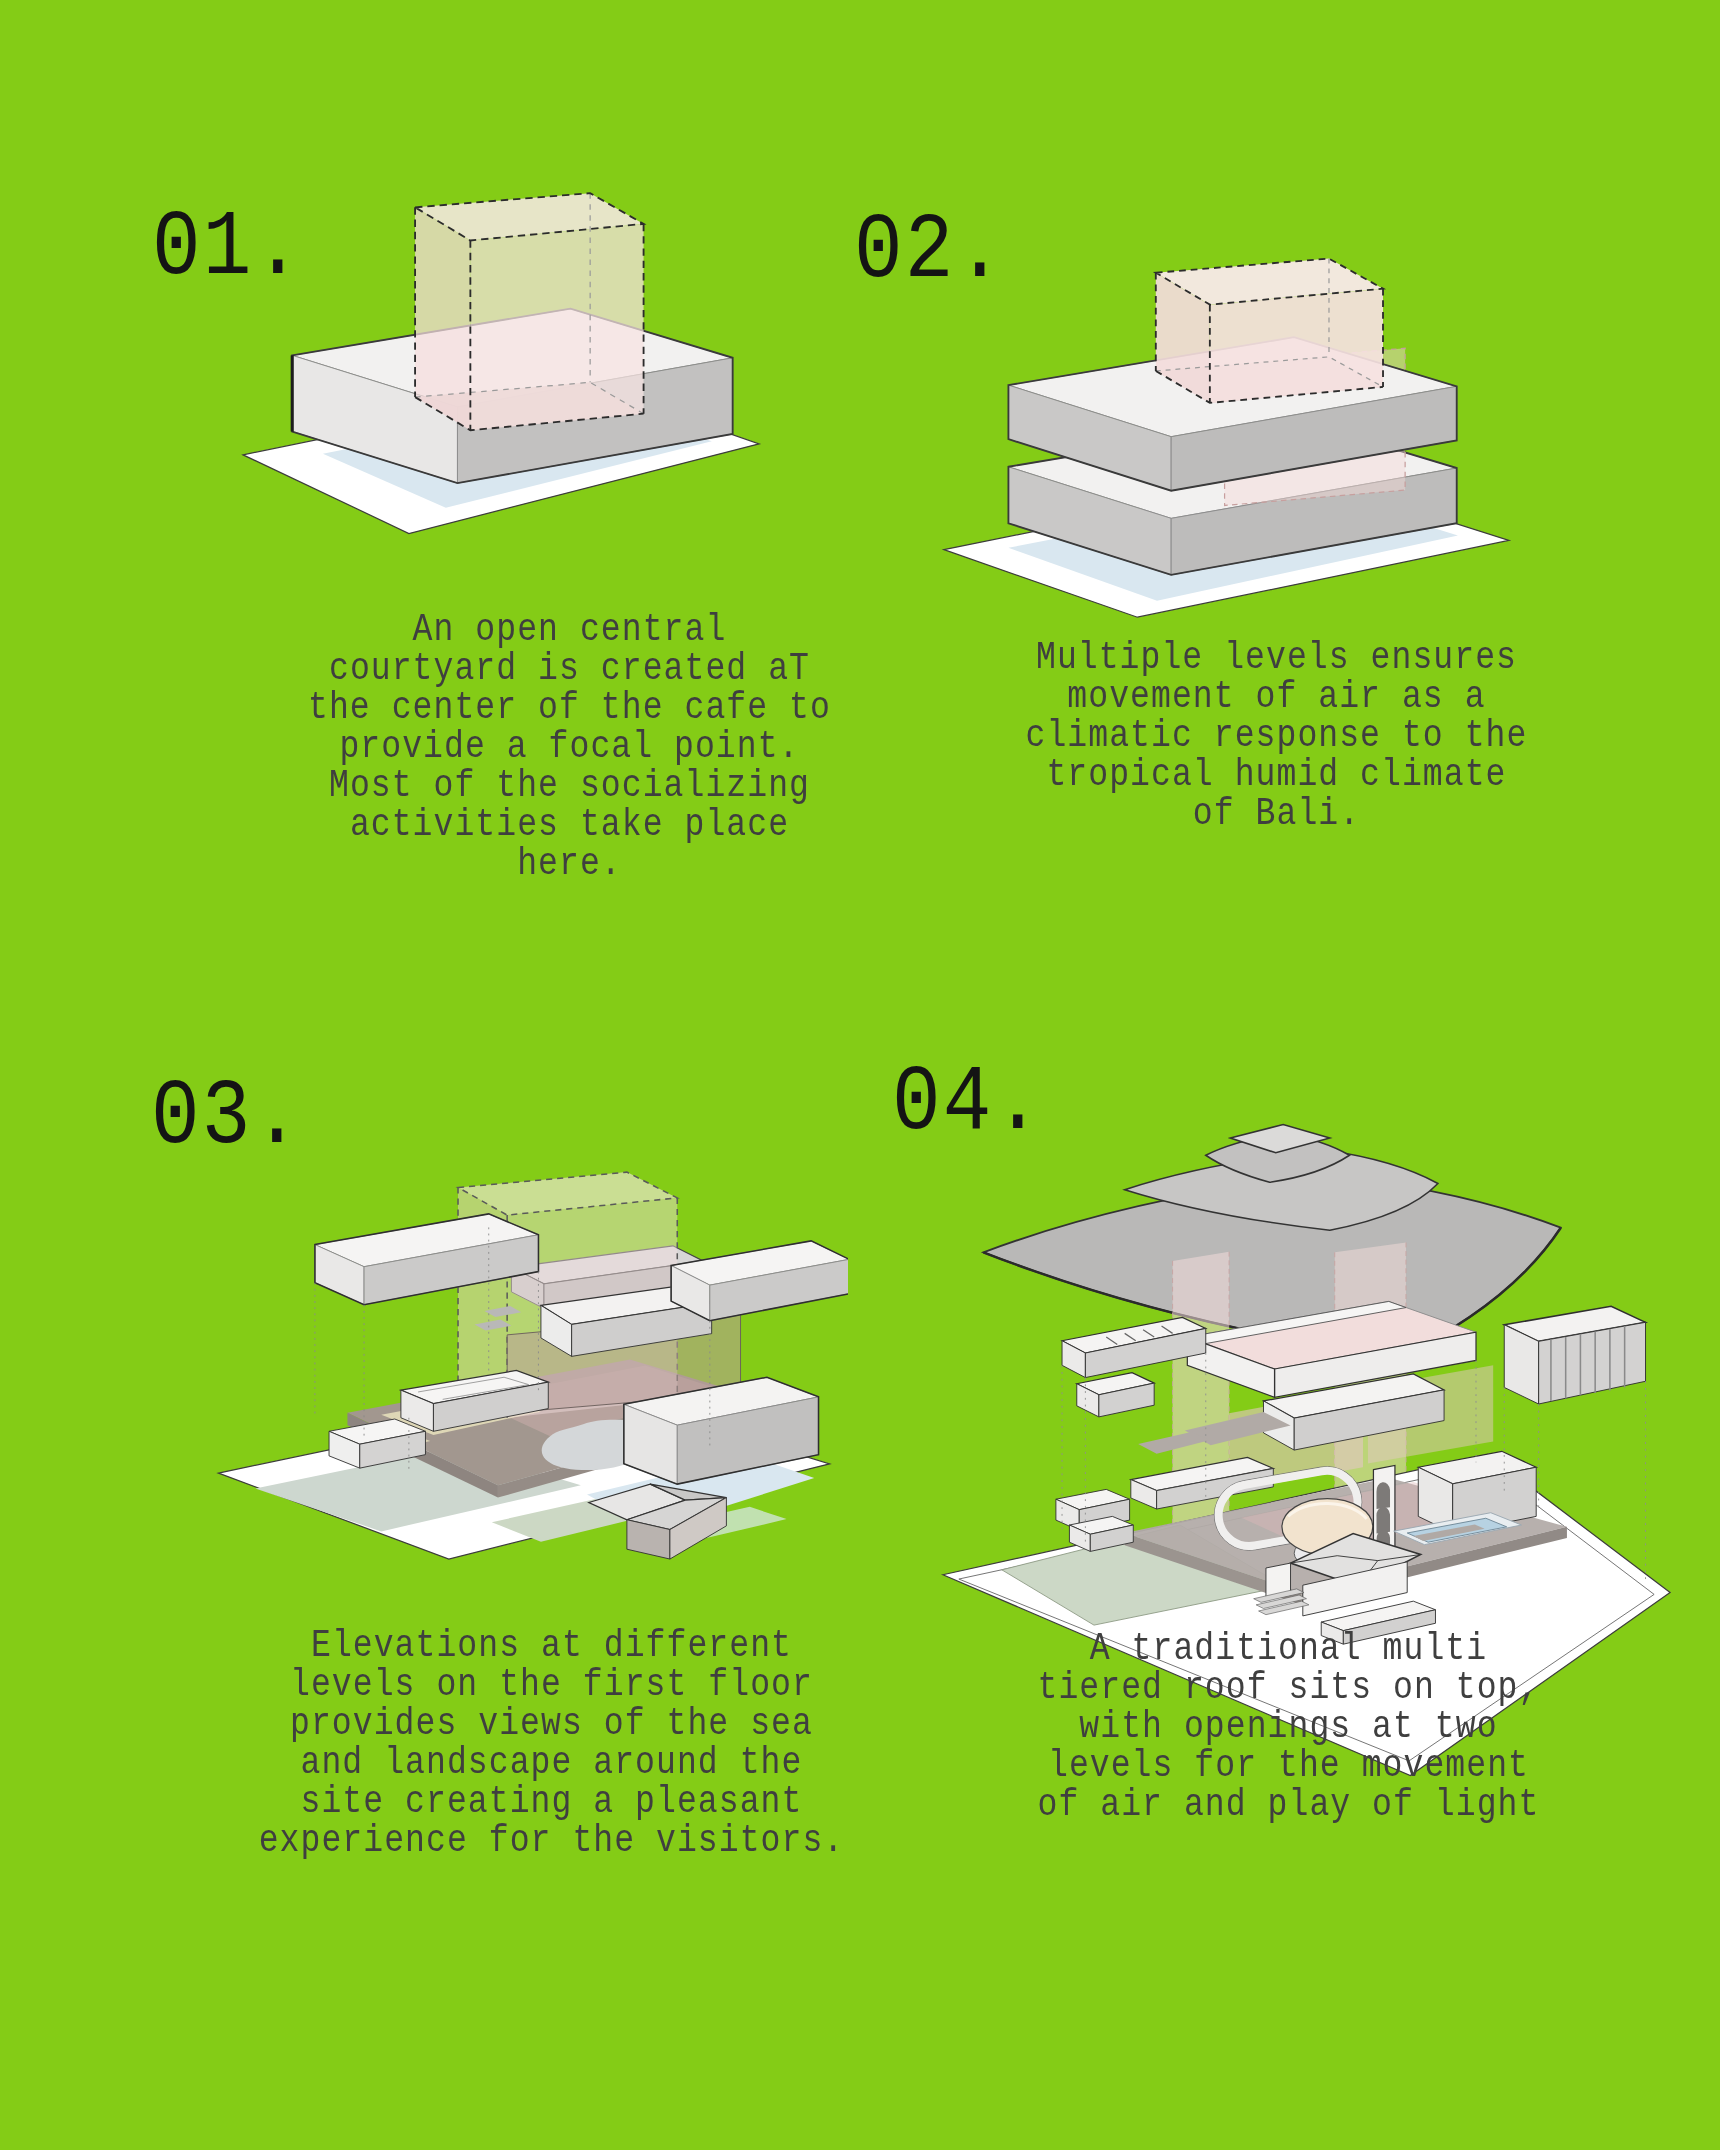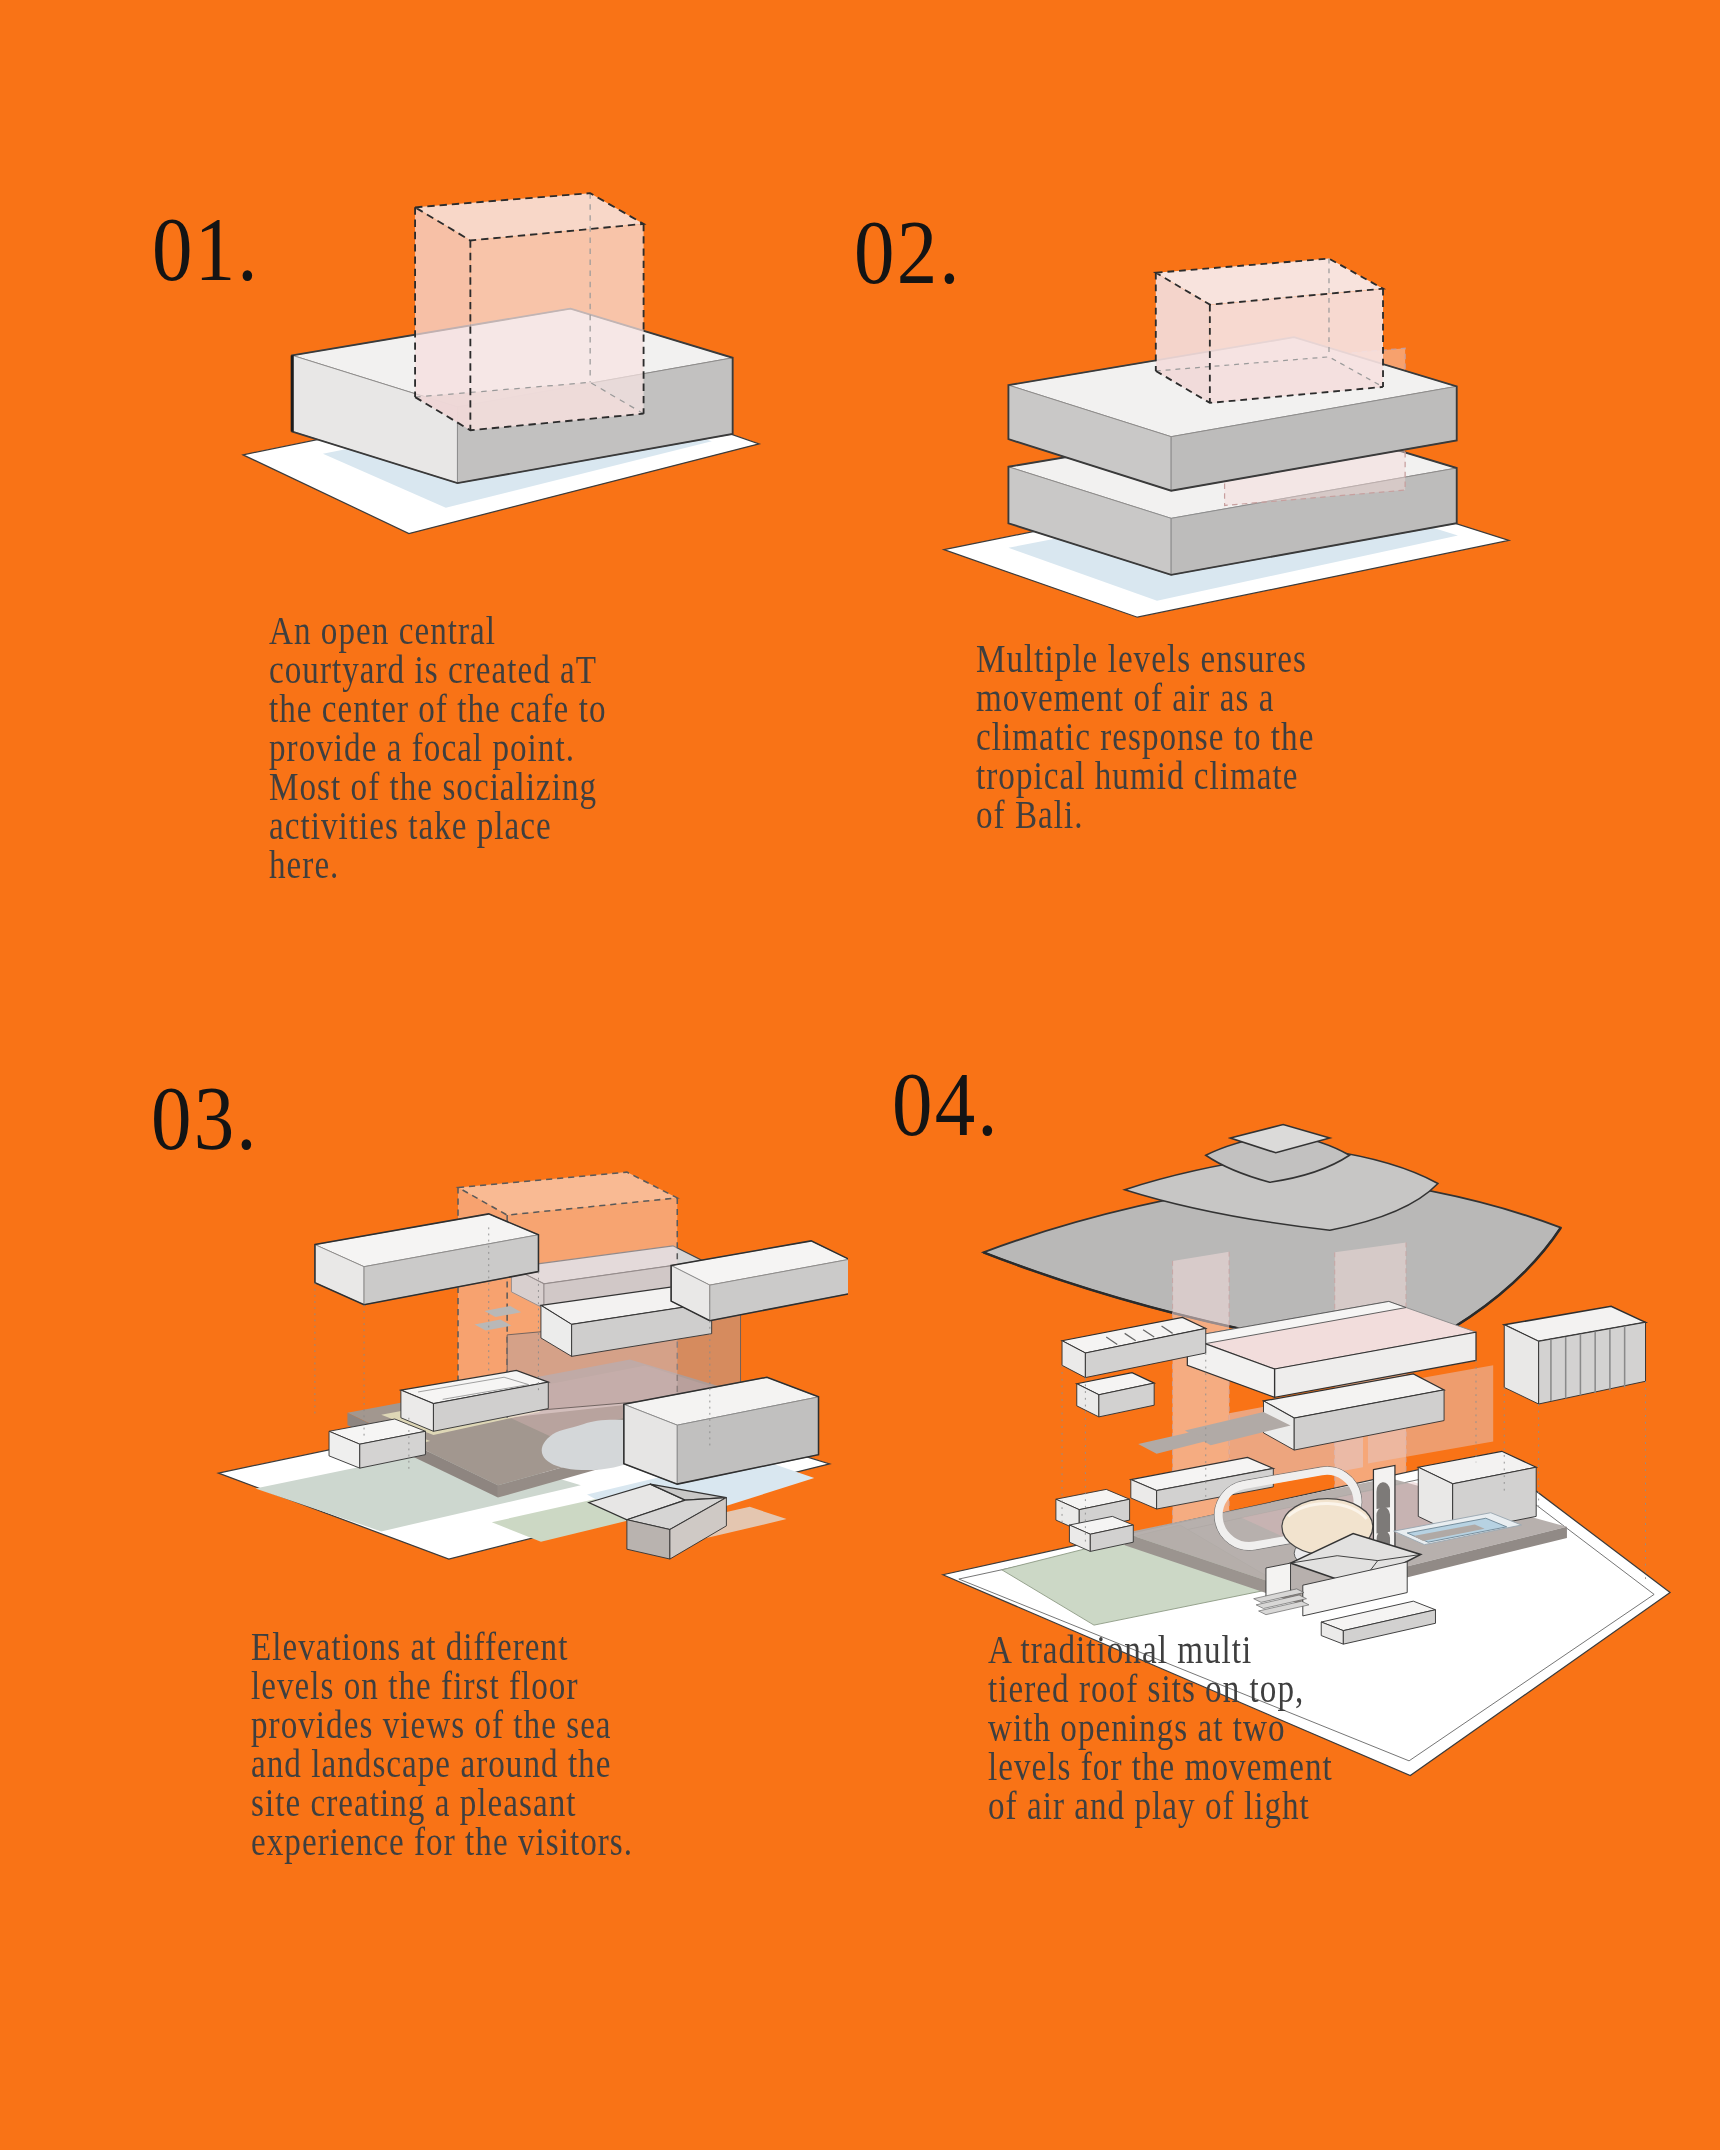--- a/index.html
+++ b/index.html
@@ -1,17 +1,17 @@
 <!DOCTYPE html>
 <html style="font-size:9.8px"><head>
 <meta charset="utf-8">
 <style>
   html,body{margin:0;padding:0;background:#ffffff;}
-  .page{position:relative;width:1721px;height:2151px;background:#f97316;overflow:hidden;
-        font-family:Liberation Serif, serif;}
+  .page{position:relative;width:1721px;height:2151px;background:#84cc16;overflow:hidden;
+        font-family:Liberation Mono, monospace;text-align:center;}
   .step-number{position:absolute;font-size:92px;line-height:1;color:#141414;
         letter-spacing:2.5px;font-weight:400;transform:scaleX(.88);transform-origin:0 0;}
   .step-text{position:absolute;font-size:39px;line-height:39px;letter-spacing:1.2px;
         color:#3f3f3f;font-weight:300;white-space:pre-line;
         transform:scaleX(.85);transform-origin:0 0;width:707px;}
   .diagram{position:absolute;}
   .n1{left:152px;top:203px;}
   .d1{left:197px;top:160px;}
   .t1{left:269px;top:611px;}
   .n2{left:854px;top:206px;}

